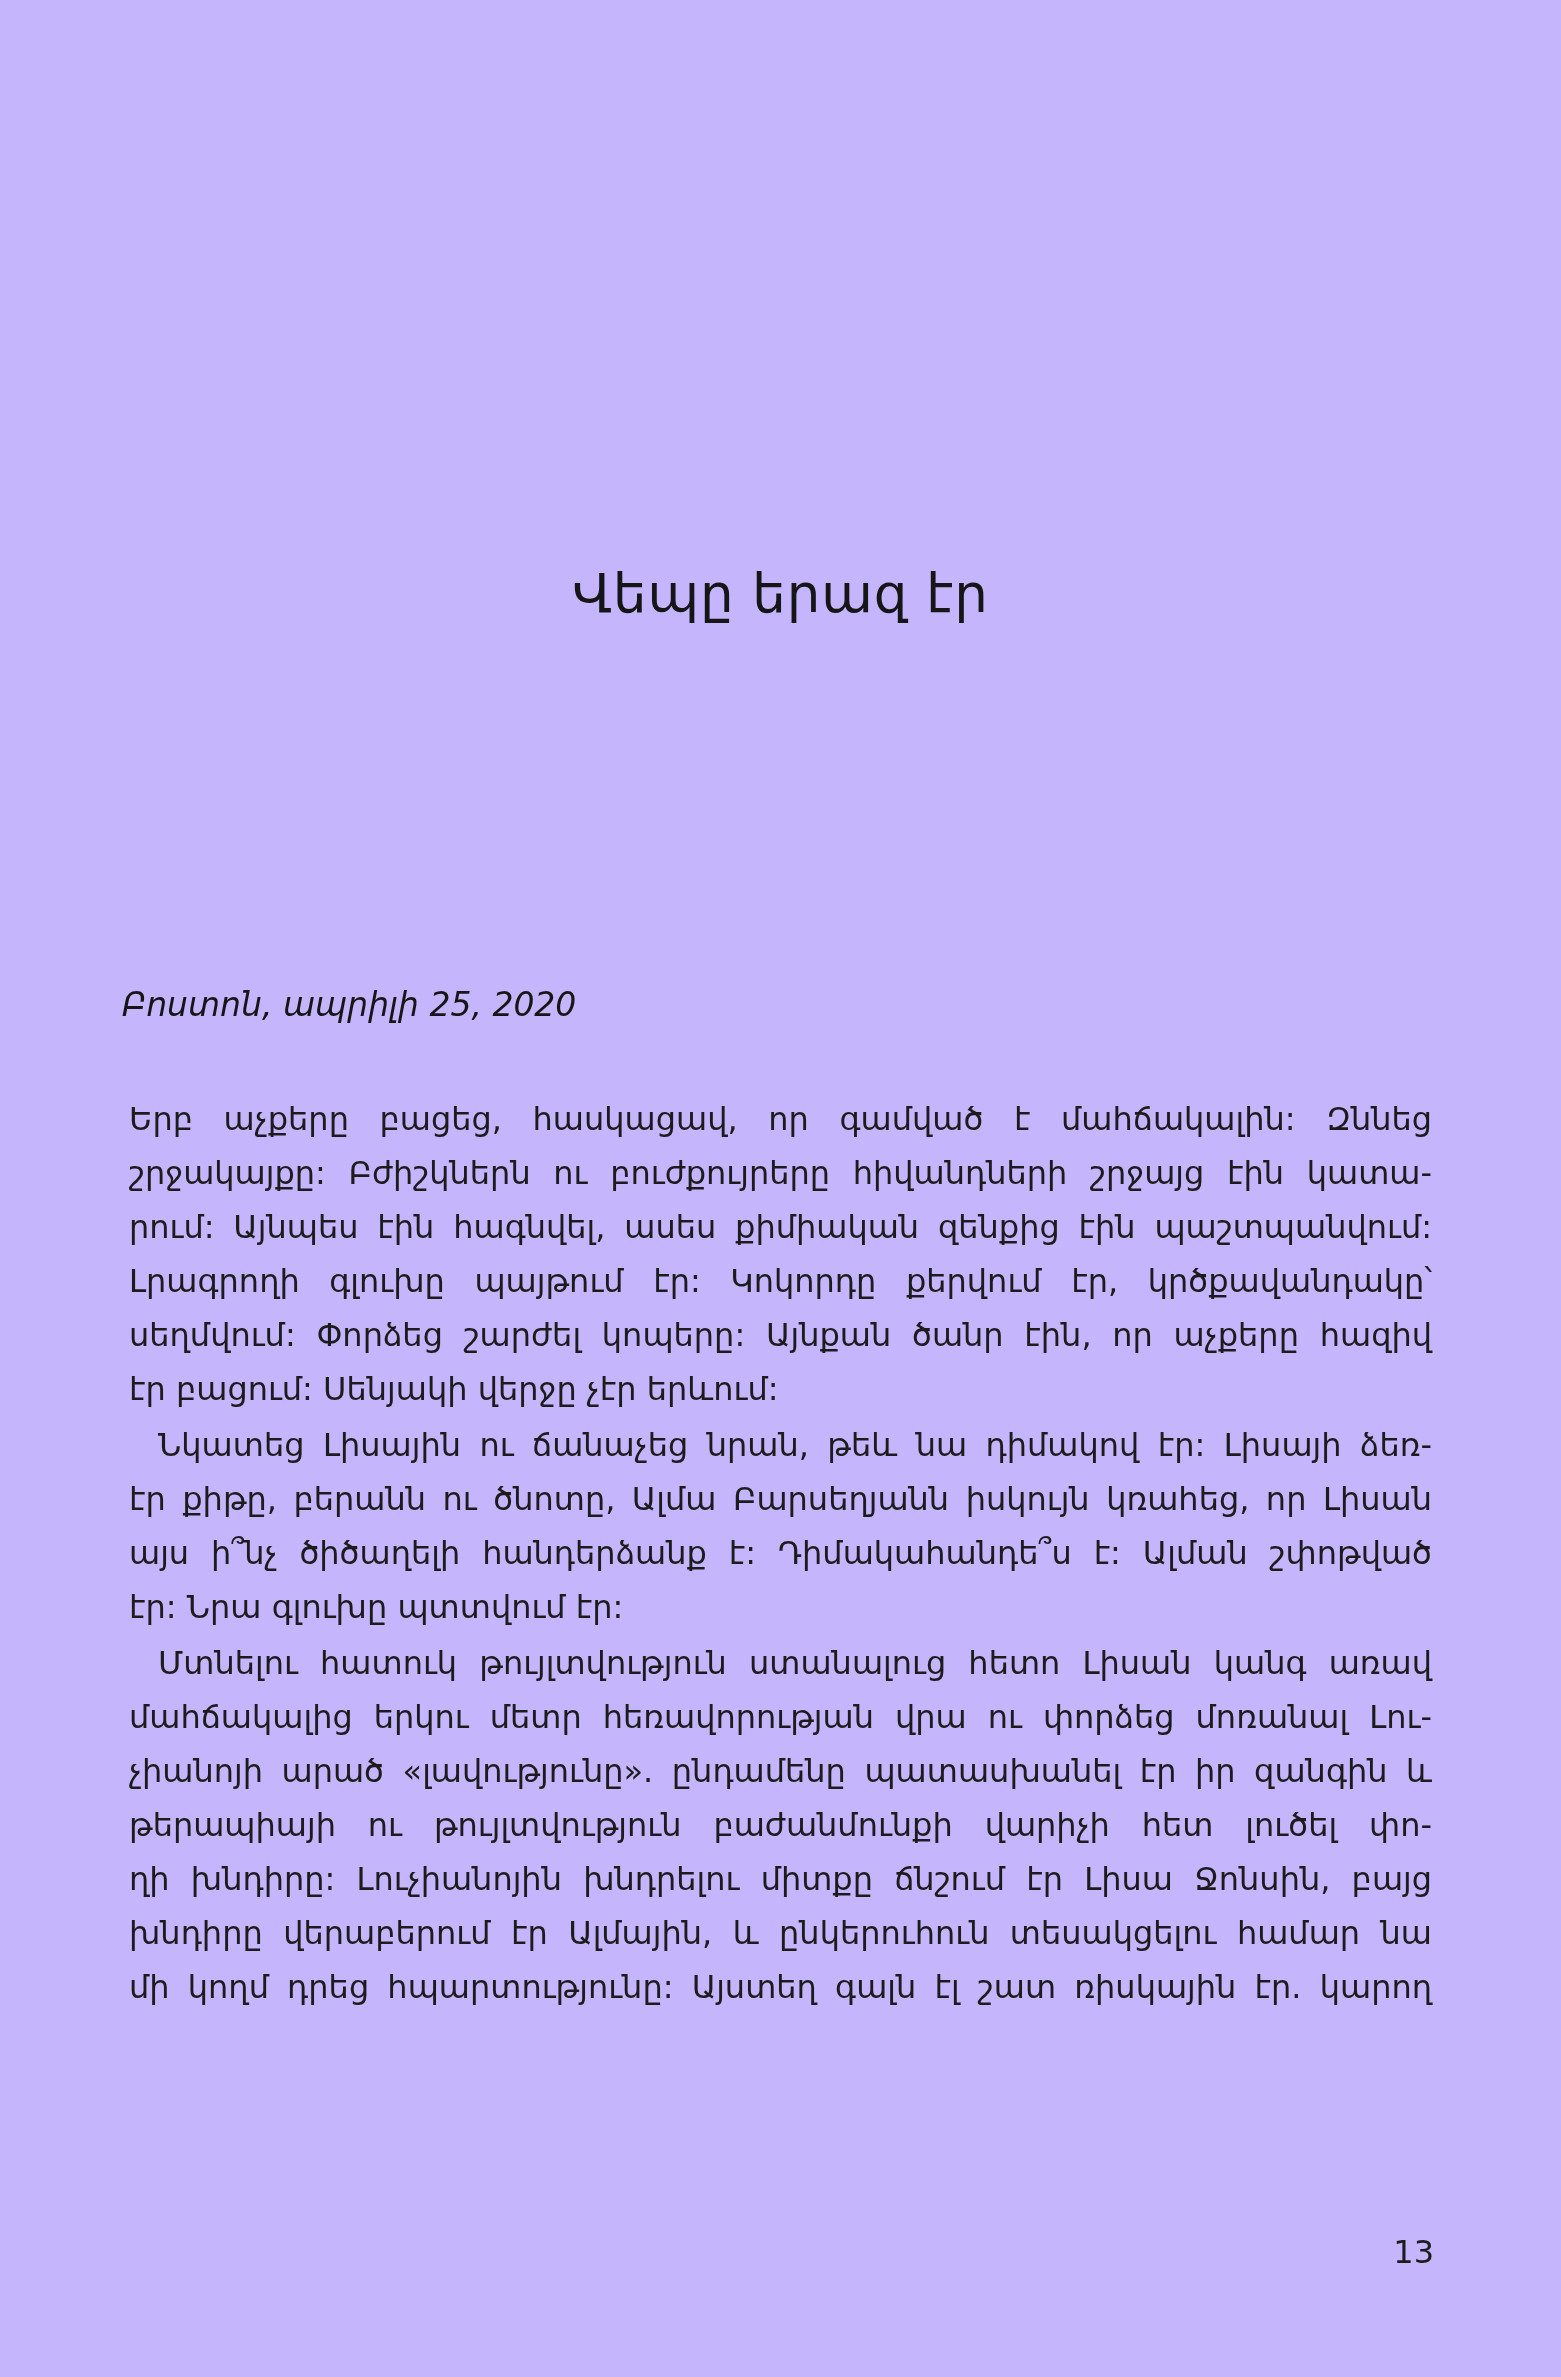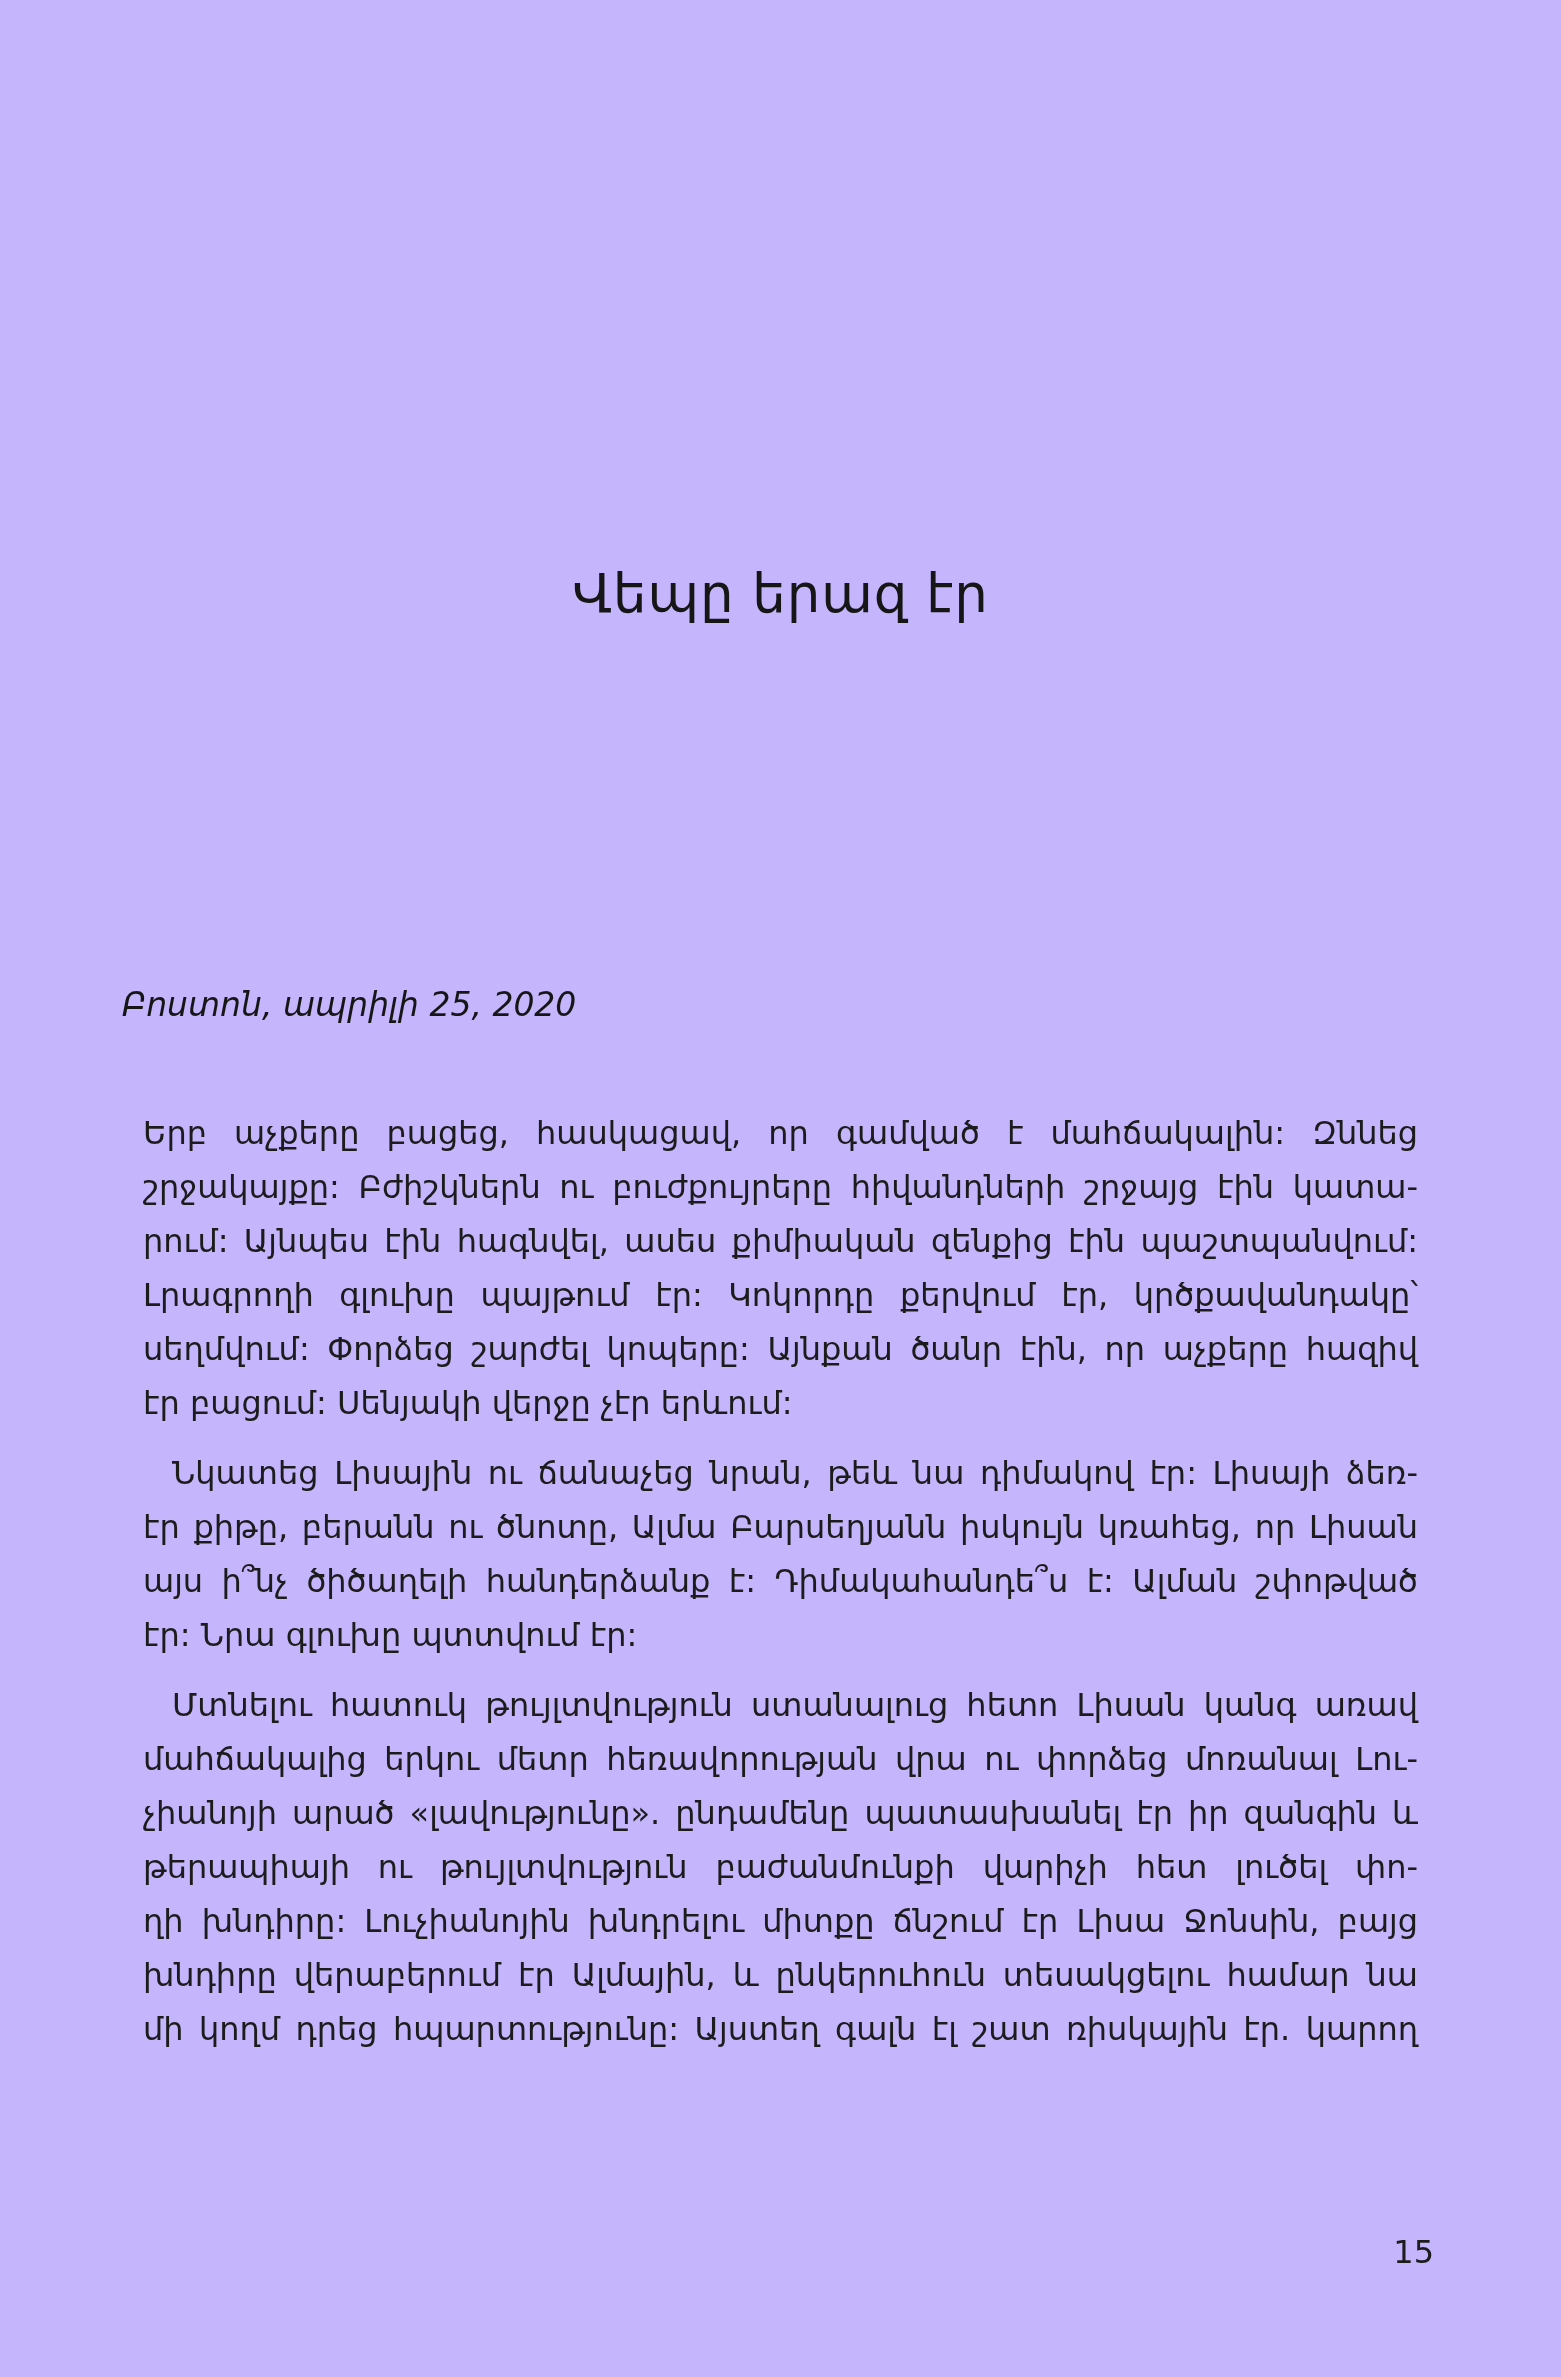--- a/index.html
+++ b/index.html
@@ -38,21 +38,21 @@
     font-style: italic;
     color: #161616;
   }
   .body-text {
     position: absolute;
     top: 1090px;
     left: 127px;
     width: 1307px;
   }
   .paragraph {
-    margin: 16px;
+    margin: 2px;
     padding: 0;
   }
   .line {
     font-size: 32px;
     line-height: 54px;
     height: 54px;
     text-align: justify;
     text-align-last: justify;
     white-space: nowrap;
     color: #1c1c1c;
@@ -98,15 +98,15 @@
         <div class="line indent">Մտնելու հատուկ թույլտվություն ստանալուց հետո Լիսան կանգ առավ</div>
         <div class="line">մահճակալից երկու մետր հեռավորության վրա ու փորձեց մոռանալ Լու-</div>
         <div class="line">չիանոյի արած «լավությունը». ընդամենը պատասխանել էր իր զանգին և</div>
         <div class="line">թերապիայի ու թույլտվություն բաժանմունքի վարիչի հետ լուծել փո-</div>
         <div class="line">ղի խնդիրը: Լուչիանոյին խնդրելու միտքը ճնշում էր Լիսա Ջոնսին, բայց</div>
         <div class="line">խնդիրը վերաբերում էր Ալմային, և ընկերուհուն տեսակցելու համար նա</div>
         <div class="line">մի կողմ դրեց հպարտությունը: Այստեղ գալն էլ շատ ռիսկային էր. կարող</div>
       </div>
     </div>
 
-  <div class="page-number">15</div>
+  <div class="page-number">13</div>
 </div>
 
 
 </body></html>

